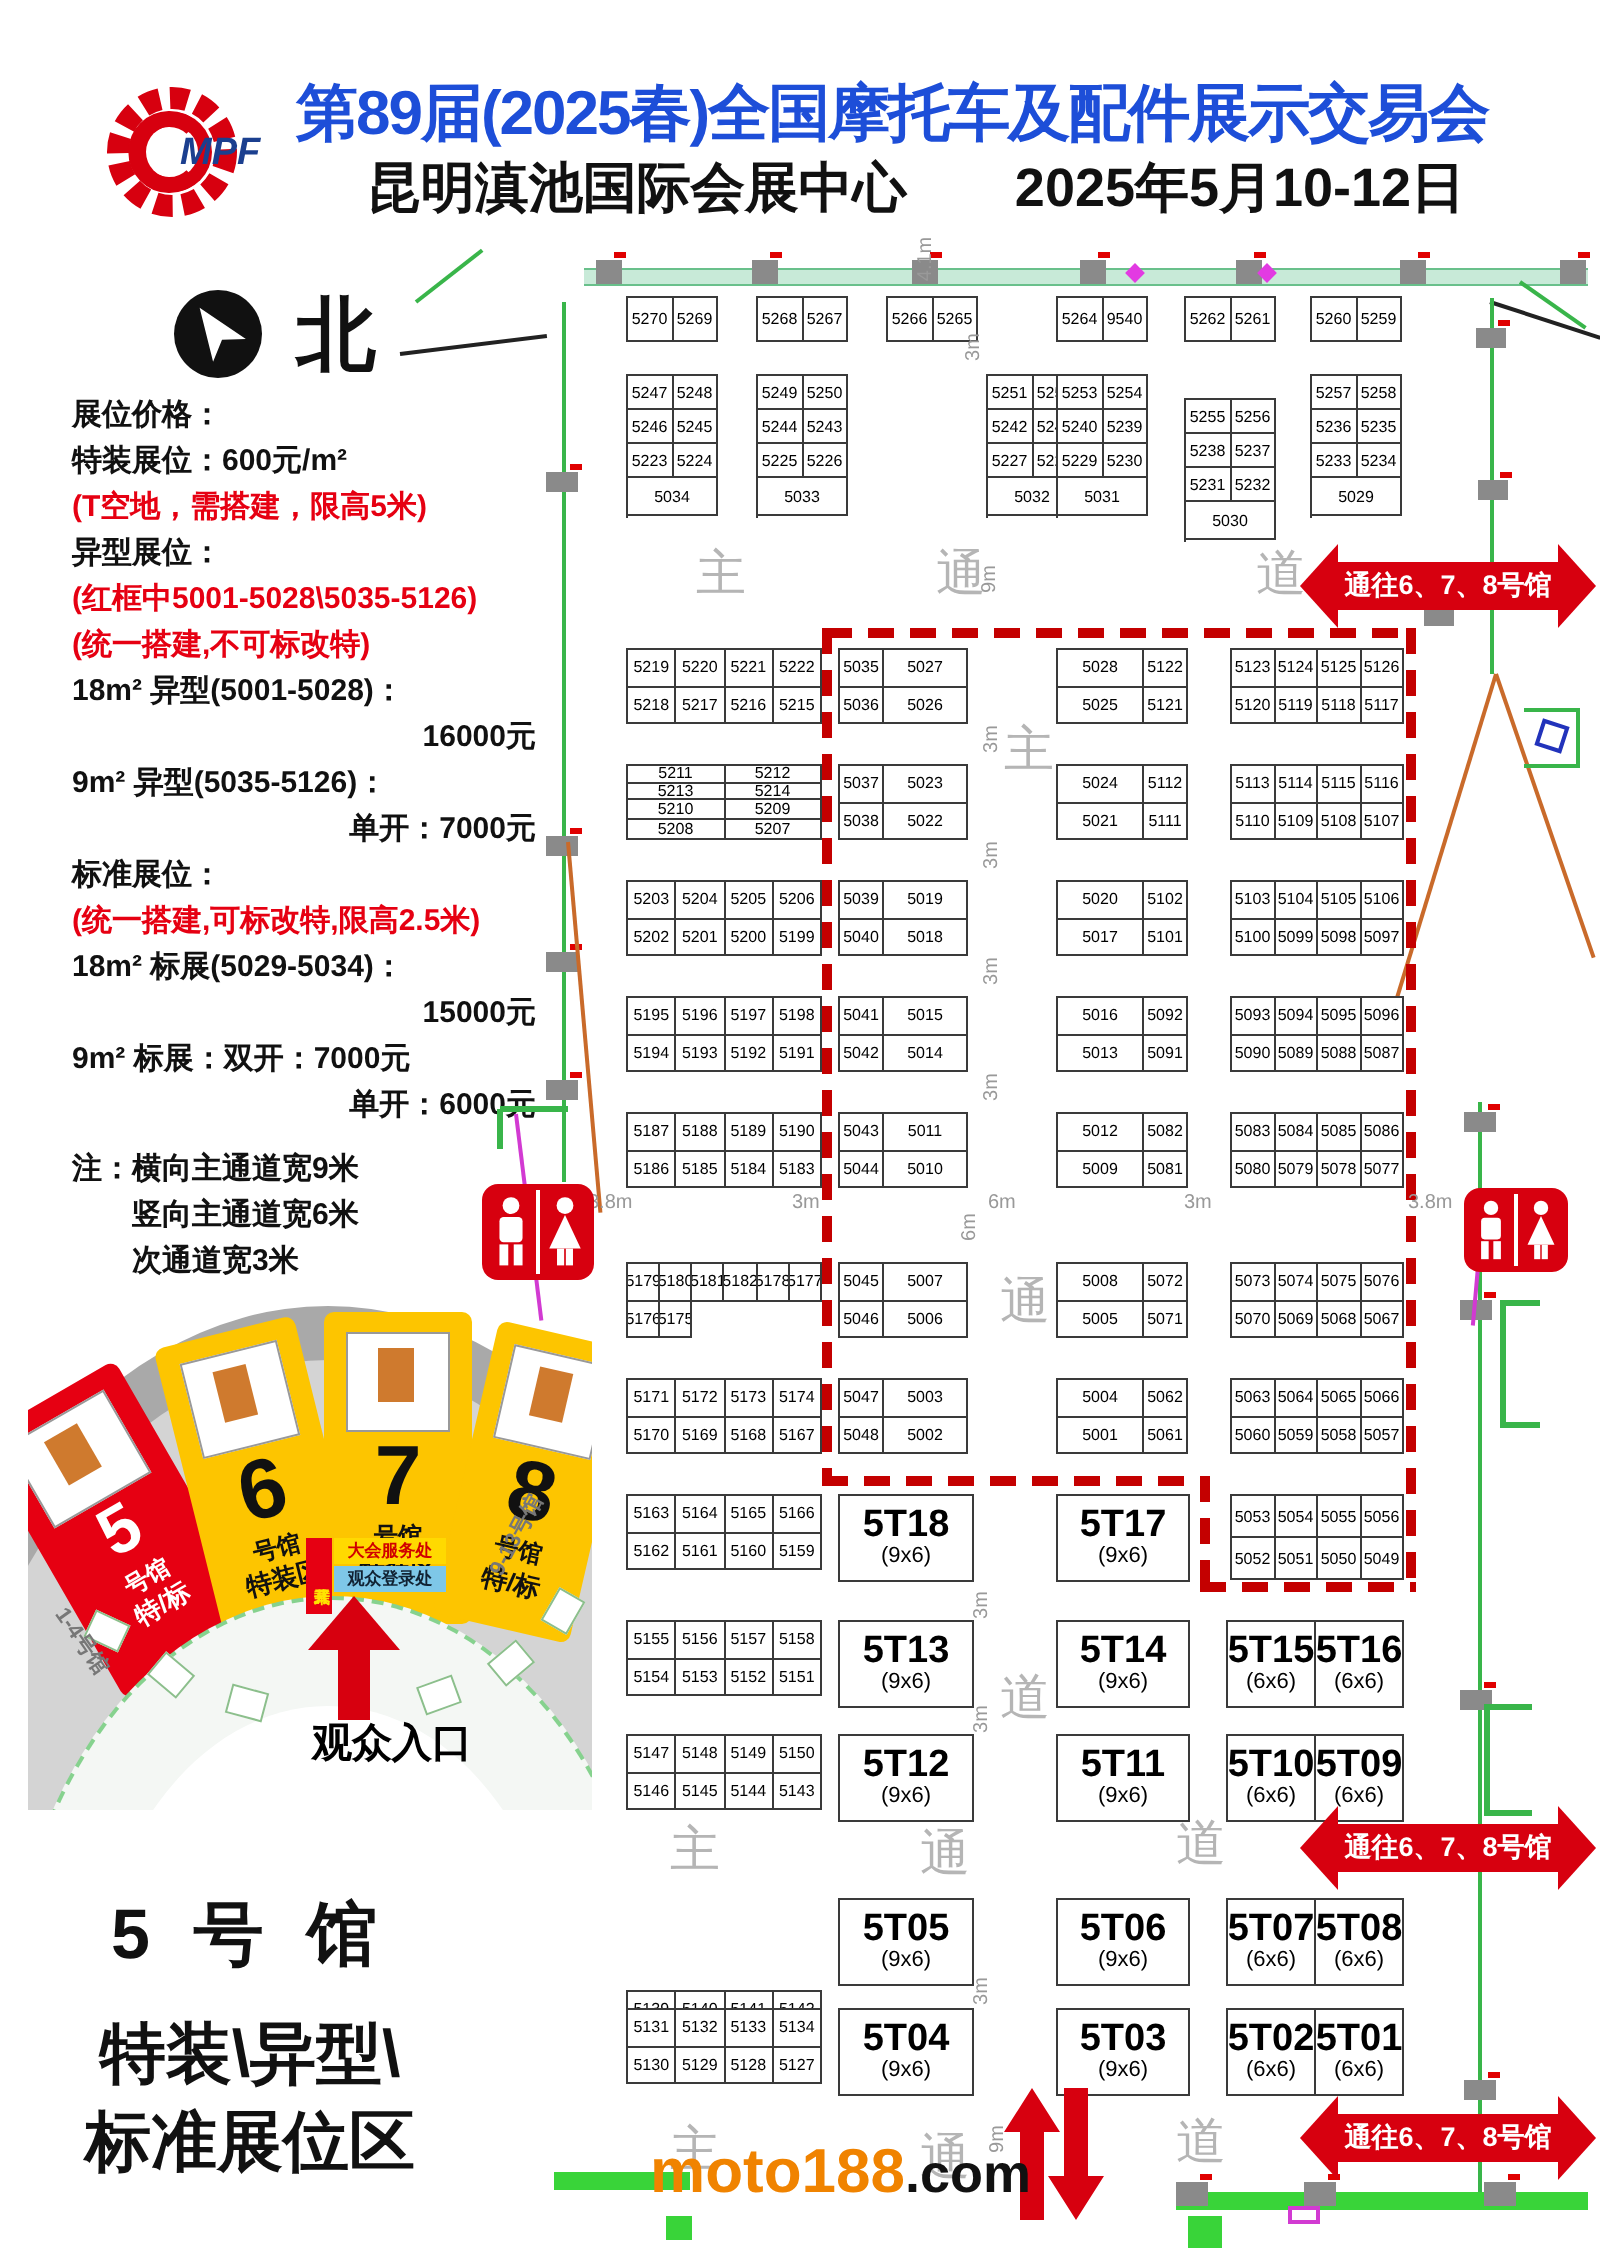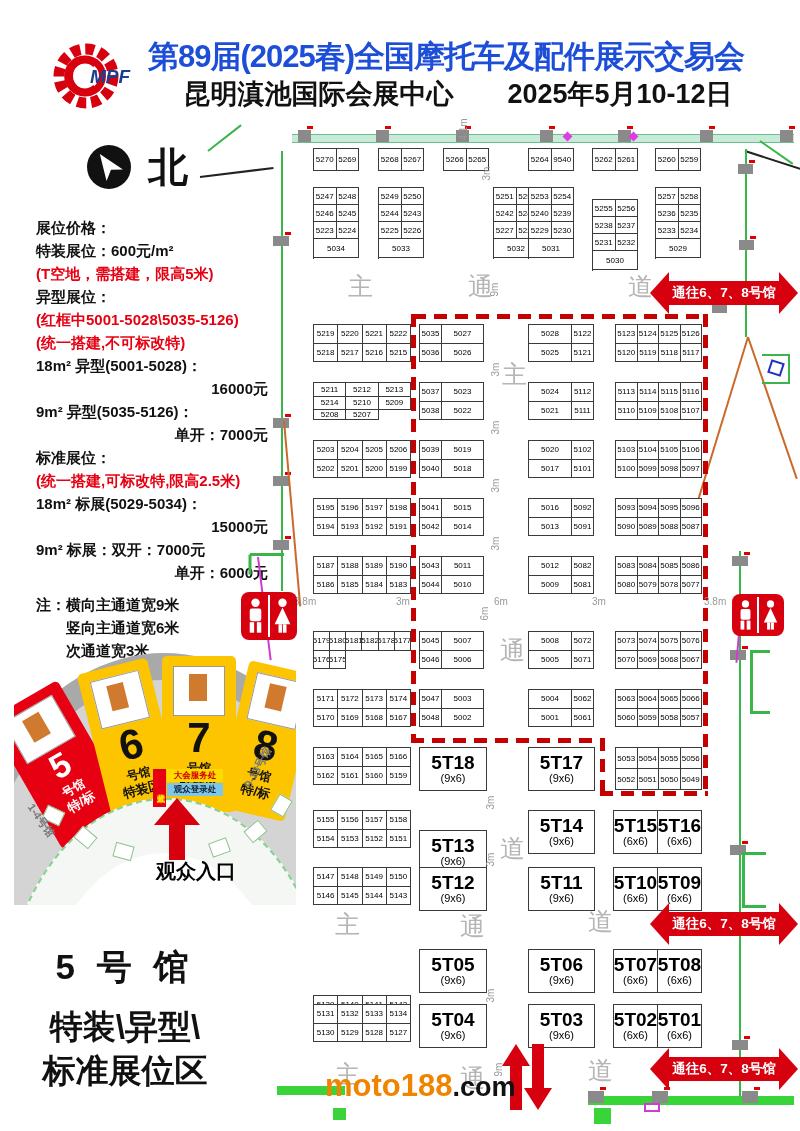--- a/index.html
+++ b/index.html
@@ -9,21 +9,21 @@
   .hdr-t1{position:absolute;left:148px;top:36px;width:620px;
           font-size:31px;font-weight:bold;color:#1d4ed8;letter-spacing:-1px;white-space:nowrap;}
   .hdr-t2{position:absolute;left:148px;top:76px;width:620px;text-align:center;
           font-size:27px;font-weight:bold;color:#111;white-space:nowrap;}
   .logo{position:absolute;left:50px;top:38px;width:105px;height:74px;}
   .logo .mpf{position:absolute;left:40px;top:28px;font-size:19px;font-weight:bold;
              font-style:italic;color:#1b3f8f;letter-spacing:0;}
   
   .north-row{position:absolute;left:86px;top:142px;height:50px;display:flex;align-items:center;gap:16px;}
   .north-ch{font-size:40px;font-weight:bold;color:#111;}
-  #legend-lines{position:absolute;left:36px;top:196px;width:258px;margin-top:20px;}
+  #legend-lines{position:absolute;left:36px;top:196px;width:258px;}
   .lg-line{font-size:15px;font-weight:bold;line-height:23px;color:#111;white-space:nowrap;}
   .lg-line.red{color:#e60012;}
   .lg-line.r{text-align:right;padding-right:26px;}
   .lg-line.ind{padding-left:30px;}
   .lg-line.gap{margin-top:9px;}
   
   #map{position:absolute;left:0;top:0;width:800px;height:1131px;}
   .gblock{position:absolute;display:grid;background:#fff;border-left:1px solid #3a3a3a;border-top:1px solid #3a3a3a;}
   .bcell{border-right:1px solid #3a3a3a;border-bottom:1px solid #3a3a3a;display:flex;
          align-items:center;justify-content:center;font-size:8px;color:#000;overflow:hidden;}
@@ -323,21 +323,21 @@
     <div class="gblock" style="left: 615px; top: 324px; width: 86px; height: 37px; grid-template-columns: repeat(4, 1fr); grid-template-rows: repeat(2, 1fr);">
       <div class="bcell">5123</div>
       <div class="bcell">5124</div>
       <div class="bcell">5125</div>
       <div class="bcell">5126</div>
       <div class="bcell">5120</div>
       <div class="bcell">5119</div>
       <div class="bcell">5118</div>
       <div class="bcell">5117</div>
     </div>
-    <div class="gblock" style="left: 313px; top: 382px; width: 97px; height: 37px; grid-template-columns: repeat(3, 1fr); grid-template-rows: repeat(2, 1fr);">
+    <div class="gblock" style="left: 313px; top: 382px; width: 97px; height: 37px; grid-template-columns: repeat(2, 1fr); grid-template-rows: repeat(2, 1fr);">
       <div class="bcell">5211</div>
       <div class="bcell">5212</div>
       <div class="bcell">5213</div>
       <div class="bcell">5214</div>
       <div class="bcell">5210</div>
       <div class="bcell">5209</div>
       <div class="bcell">5208</div>
       <div class="bcell">5207</div>
     </div>
     <div class="gblock" style="left: 419px; top: 382px; width: 64px; height: 37px; grid-template-columns: 22px 1fr; grid-template-rows: repeat(2, 1fr);">
@@ -553,21 +553,21 @@
     <div class="gblock" style="left: 313px; top: 810px; width: 97px; height: 37px; grid-template-columns: repeat(4, 1fr); grid-template-rows: repeat(2, 1fr);">
       <div class="bcell">5155</div>
       <div class="bcell">5156</div>
       <div class="bcell">5157</div>
       <div class="bcell">5158</div>
       <div class="bcell">5154</div>
       <div class="bcell">5153</div>
       <div class="bcell">5152</div>
       <div class="bcell">5151</div>
     </div>
-    <div class="tbox" style="left: 419px; top: 810px; width: 66px; height: 42px; margin-top: 20px;">
+    <div class="tbox" style="left: 419px; top: 810px; width: 66px; height: 42px;">
       <div class="id">5T13</div>
       <div class="sz">(9x6)</div>
     </div>
     <div class="tbox" style="left: 528px; top: 810px; width: 65px; height: 42px;">
       <div class="id">5T14</div>
       <div class="sz">(9x6)</div>
     </div>
     <div class="tbox" style="left: 613px; top: 810px; width: 43px; height: 42px;">
       <div class="id">5T15</div>
       <div class="sz">(6x6)</div>

